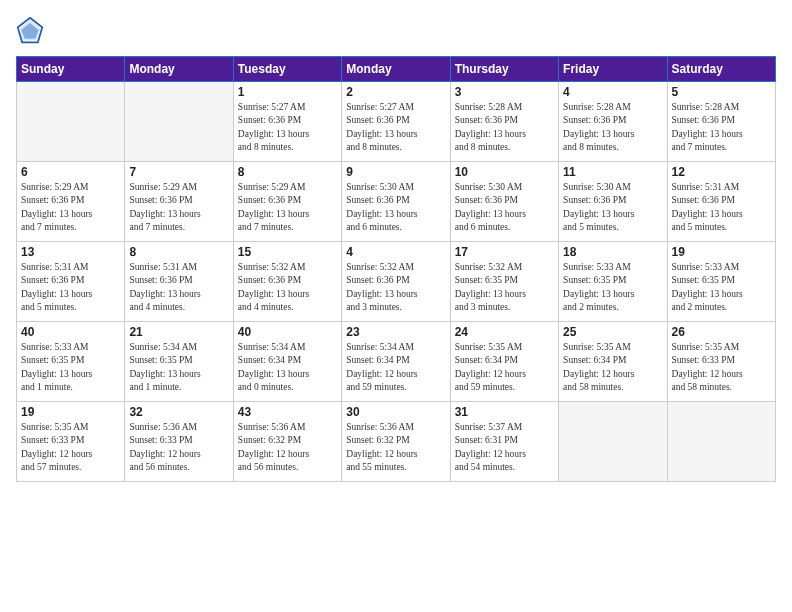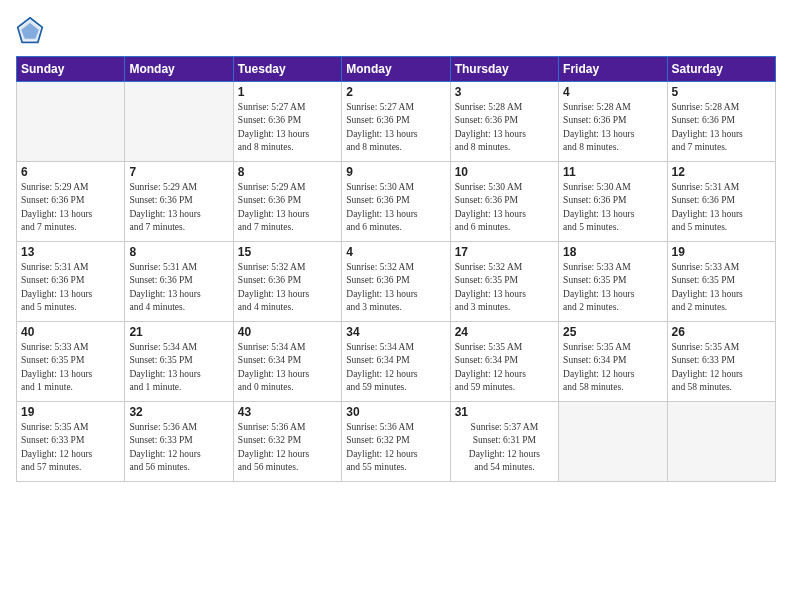--- a/index.html
+++ b/index.html
@@ -282,21 +282,21 @@
 and 1 minute.</div>
         </td>
         <td>
           <span class="day-number">40</span>
           <div class="cell-text" style="white-space: pre-line;">Sunrise: 5:34 AM
 Sunset: 6:34 PM
 Daylight: 13 hours
 and 0 minutes.</div>
         </td>
         <td>
-          <span class="day-number">34</span>
+          <span class="day-number">23</span>
           <div class="cell-text" style="white-space: pre-line;">Sunrise: 5:34 AM
 Sunset: 6:34 PM
 Daylight: 12 hours
 and 59 minutes.</div>
         </td>
         <td>
           <span class="day-number">24</span>
           <div class="cell-text" style="white-space: pre-line;">Sunrise: 5:35 AM
 Sunset: 6:34 PM
 Daylight: 12 hours
@@ -341,21 +341,21 @@
         </td>
         <td>
           <span class="day-number">30</span>
           <div class="cell-text" style="white-space: pre-line;">Sunrise: 5:36 AM
 Sunset: 6:32 PM
 Daylight: 12 hours
 and 55 minutes.</div>
         </td>
         <td>
           <span class="day-number">31</span>
-          <div class="cell-text" style="white-space: pre-line; text-align: center;">Sunrise: 5:37 AM
+          <div class="cell-text" style="white-space: pre-line;">Sunrise: 5:37 AM
 Sunset: 6:31 PM
 Daylight: 12 hours
 and 54 minutes.</div>
         </td>
         <td class="empty"></td>
         <td class="empty"></td>
       </tr>
     </tbody>
 </table>
 

